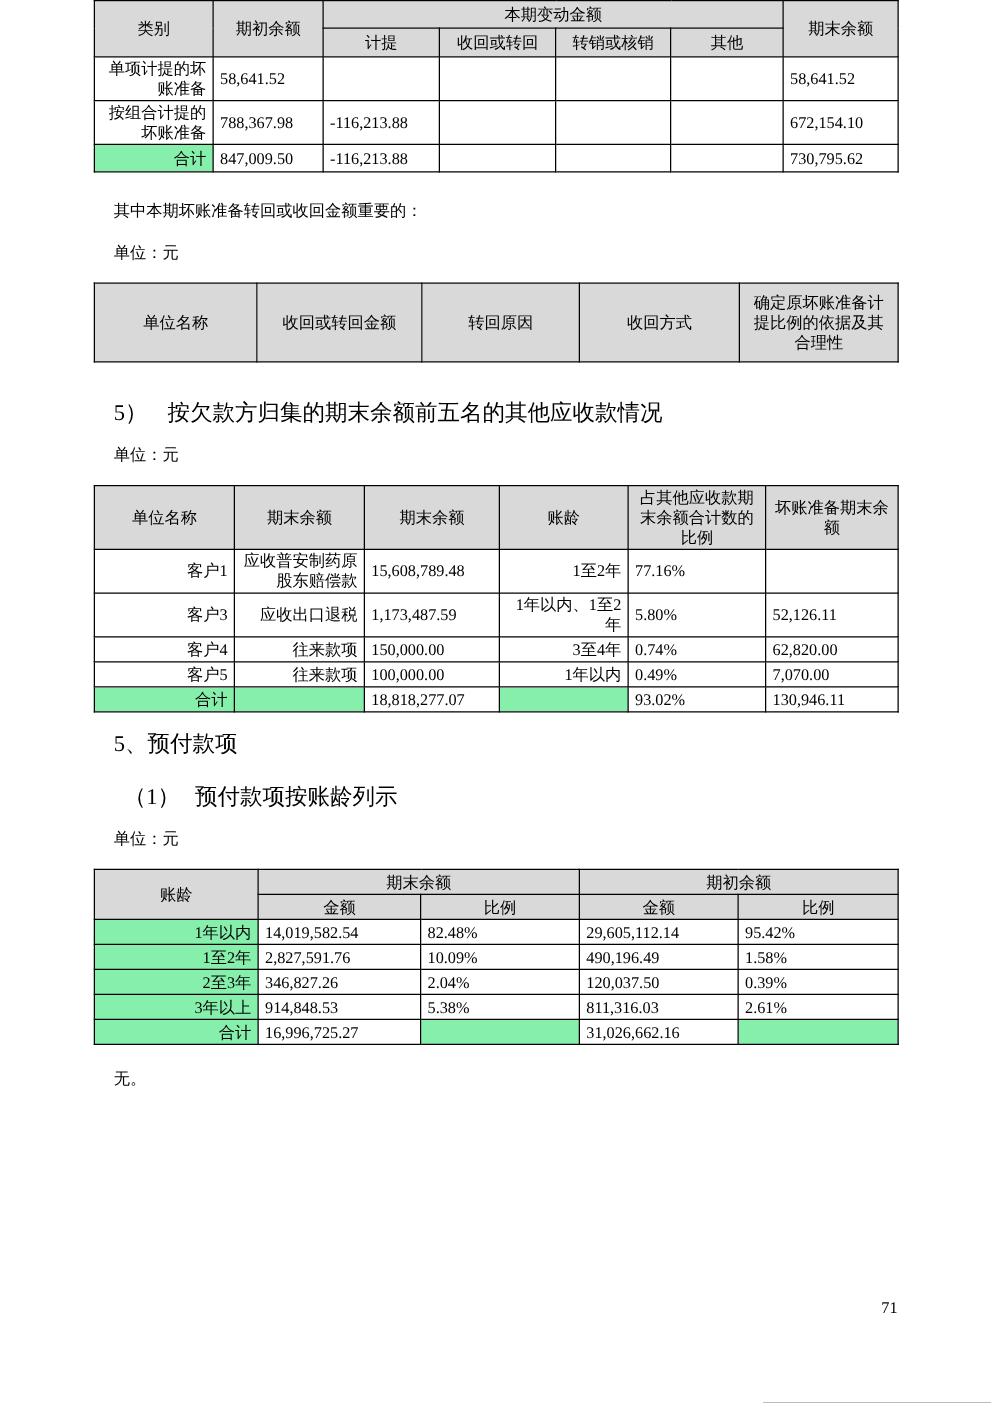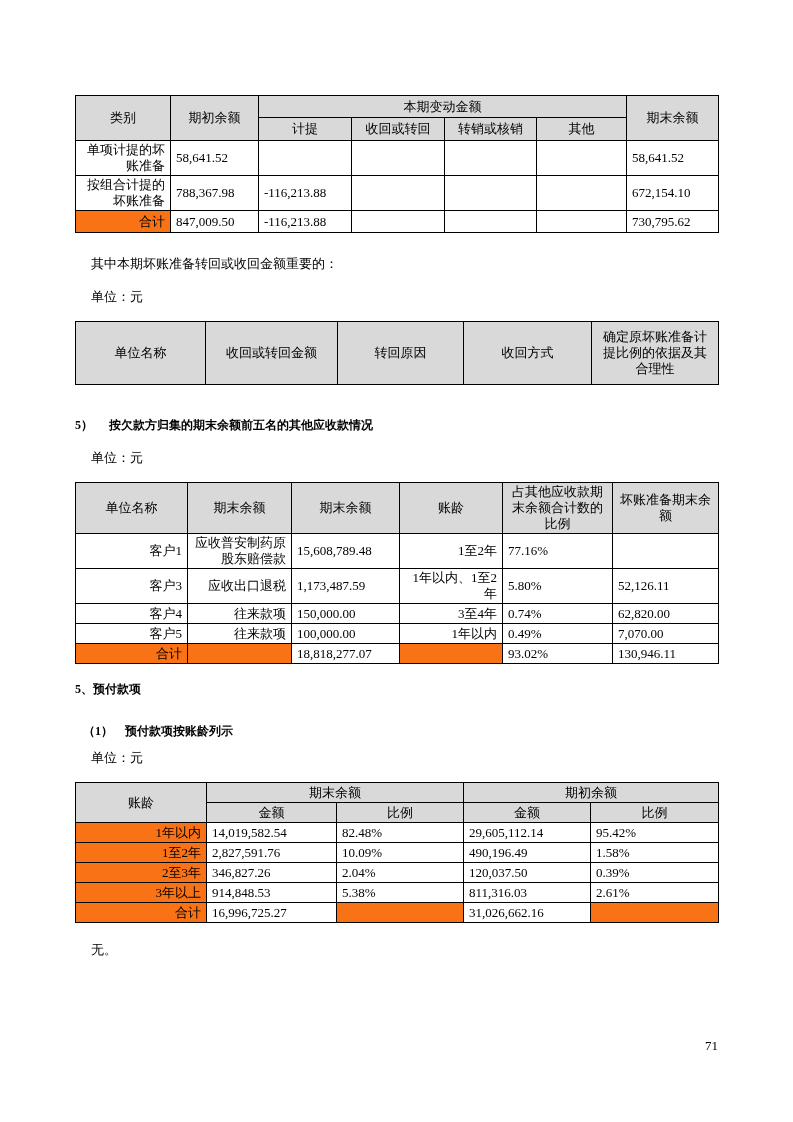--- a/index.html
+++ b/index.html
@@ -1,38 +1,38 @@
 <!DOCTYPE html>
 <html><head>
 <meta charset="utf-8">
 <style>
   html,body{margin:0;padding:0;background:#888;}
   .page{width:793px;height:1122px;background:#ffffff;position:relative;margin:0 auto;
         font-family:"Liberation Serif","DejaVu Serif",serif;color:#000;overflow:hidden;}
-  .content{position:absolute;left:75px;top:0;width:643px;padding-top:95px;}
+  .content{position:absolute;left:75px;top:0;width:643px;}
   p{margin:16px;}
   .tbl{border-collapse:collapse;width:643px;table-layout:fixed;border:1.5px solid #000;}
   .tbl td{border:1px solid #000;font-size:13px;line-height:16px;padding:1px 5px;
           vertical-align:middle;overflow:hidden;word-break:break-all;}
   .hd{background:#d9d9d9;text-align:center;}
-  .gray{background:#f97316;}
+  .gray{background:#86efac;}
   .num{}
   .left{text-align:right;}
   .t1 tr.h1{height:22px}.t1 tr.h2{height:23px}
   .t1 tr.r0{height:32px}.t1 tr.r1{height:33px}.t1 tr.r2{height:22px}
   .t2 tr{height:63px}
   .t3 tr.hr{height:51px}
   .t3 tr.two{height:31px}.t3 tr.one{height:20px}
   .t4 tr{height:20px}
   .body-text{font-size:13px;line-height:17px;}
   .note-recovery{margin-top:22px;}
   .unit{font-size:13px;line-height:17px;text-align:left;padding-right:16px;}
   .u1{margin-top:6px}.u2{margin-top:15px}.u3{margin-top:9px}
   .t2m{margin-top:7px}.t3m{margin-top:6px}.t4m{margin-top:6px}
-  .heading{font-size:12px;font-weight:bold;line-height:18px;margin:0;}
+  .heading{font-size:18px;font-weight:normal;line-height:18px;margin:16px;}
   .h-other{margin-top:31px;}
   .h-other .hnum{display:inline-block;margin-right:16px;}
   .h-prepaid{margin-top:16px;}
   .h-prepaid-aging{margin-top:24px;padding-left:8px;}
   .h-prepaid-aging .hnum{display:inline-block;margin-right:12px;}
   .note-aging{margin-top:13px;}
   .note-none{margin-top:18px;}
   .pageno{position:absolute;top:1038px;right:75px;font-size:13px;}
 </style>
 </head>

